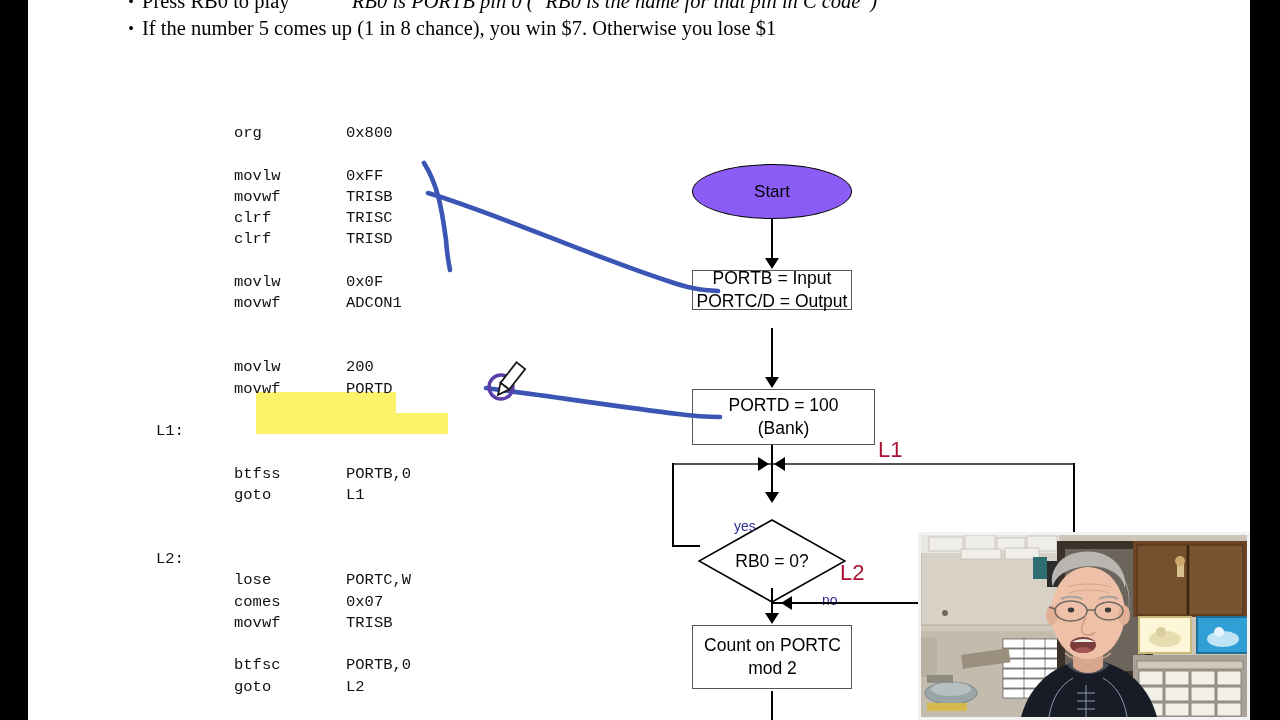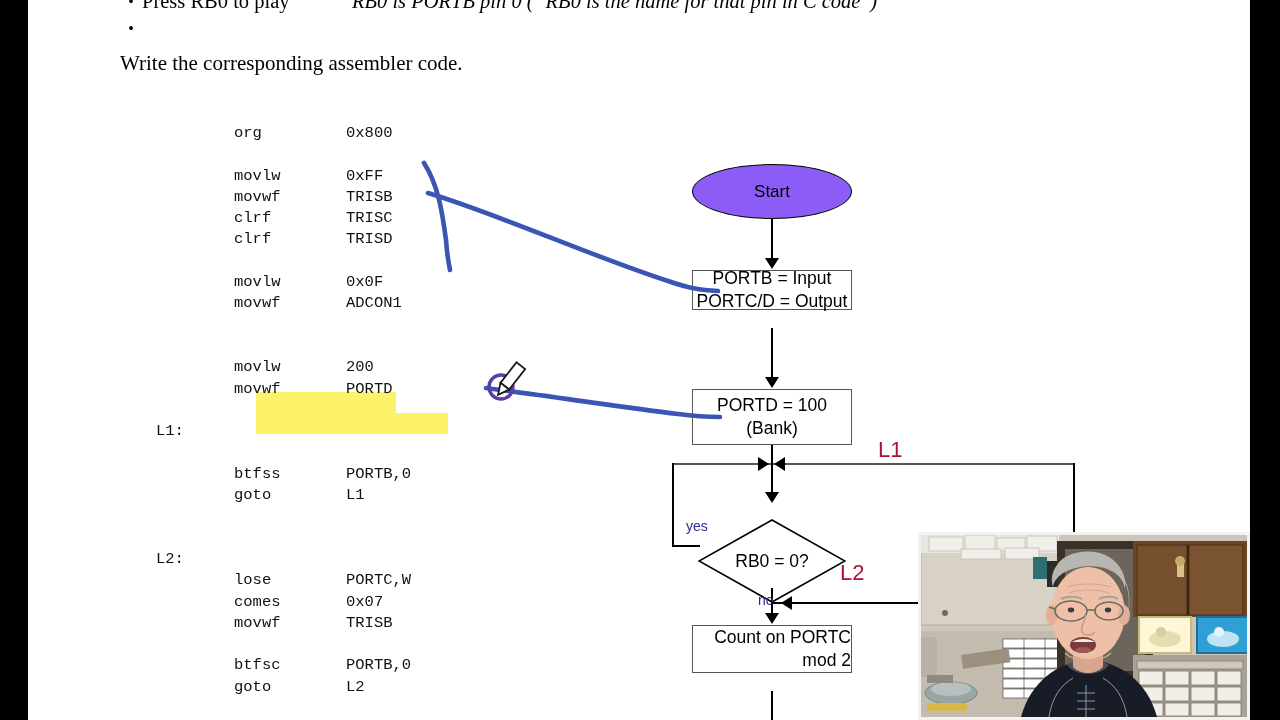--- a/index.html
+++ b/index.html
@@ -30,42 +30,42 @@
   
   .fc{position:absolute;left:0;top:0;width:1222px;height:720px;}
   .node{position:absolute;box-sizing:border-box;display:flex;flex-direction:column;
         align-items:center;justify-content:center;color:#000;font-size:17.5px;line-height:23px;}
   .rect{border:1.4px solid #555;background:#fff;}
   .rect span{display:block;text-align:center;white-space:nowrap;}
 
   #n-start{left:664px;top:164px;width:160px;height:55px;border:1.4px solid #000;border-radius:50%;background:#8b5cf6;font-size:17px;}
   #n-io{left:664px;top:270px;width:160px;height:40px;}
   #n-io span{font-size:17.5px;}
-  #n-portd{left:664px;top:389px;width:160px;height:56px;}
-  #n-count{left:664px;top:625px;width:160px;height:48px;align-items:flex-end;padding-left:1px;}
+  #n-portd{left:664px;top:389px;width:183px;height:56px;}
+  #n-count{left:664px;top:625px;width:160px;height:64px;align-items:center;padding-left:1px;}
   #n-count span{text-align:left;}
 
   
   #n-dec{position:absolute;left:670px;top:519px;width:148px;height:84px;}
   #n-dec .dlabel{position:absolute;left:0;top:0;width:148px;height:84px;display:flex;
       align-items:center;justify-content:center;font-size:17.5px;color:#000;}
 
   .conn{position:absolute;background:#000;}
   .vline{width:1.6px;}
   .hline{height:1.6px;}
   .thin{background:#555;}
 
   .arrow-dn{position:absolute;width:0;height:0;border-left:7px solid transparent;
             border-right:7px solid transparent;border-top:11px solid #000;}
   .arrow-lt{position:absolute;width:0;height:0;border-top:7px solid transparent;
             border-bottom:7px solid transparent;border-right:11px solid #000;}
   .arrow-rt{position:absolute;width:0;height:0;border-top:7px solid transparent;
             border-bottom:7px solid transparent;border-left:11px solid #000;}
 
-  .yesno{position:absolute;color:#2b2b8f;font-size:14px;}
+  .yesno{position:absolute;color:#2b2b8f;font-size:14px;margin-left:48px;}
   .looplbl{position:absolute;color:#aa1133;font-size:22px;font-weight:400;}
 
   
   #cam{position:absolute;left:918px;top:532px;width:332px;height:188px;
        border:3px solid #f2f2f2;box-sizing:border-box;overflow:hidden;background:#cfc7bb;}
 
   .mark{position:absolute;pointer-events:none;}
 </style>
 </head>
 <body>
@@ -75,24 +75,24 @@
   <div id="slide">
 
     <div class="bullets">
       <div class="brow">
         <span class="bdot">•</span>
         <span class="b1-a">Press RB0 to play</span>
         <span class="b1-b">RB0 is PORTB pin 0 ( ‘RB0 is the name for that pin in C code’ )</span>
       </div>
       <div class="brow">
         <span class="bdot">•</span>
+        <span>If the number 5 comes up (1 in 8 chance), you win $7.  Otherwise you lose $1</span>
       </div>
     </div>
 
-    <div class="writeline">Write the corresponding assembler code.</div>
 
     <div class="code">
       <div class="hl-a"></div>
       <div class="hl-b"></div>
       <div class="codewrap" id="codewrap">
           <div class="cline"><span class="op">org</span><span class="arg">0x800</span></div>
           <div class="cline"></div>
           <div class="cline"><span class="op">movlw</span><span class="arg">0xFF</span></div>
           <div class="cline"><span class="op">movwf</span><span class="arg">TRISB</span></div>
           <div class="cline"><span class="op">clrf</span><span class="arg">TRISC</span></div>
@@ -159,21 +159,21 @@
           <polygon points="74,1 147,42 74,83 1,42" fill="#ffffff" stroke="#000" stroke-width="1.6"></polygon>
         </svg>
         <div class="dlabel">RB0 = 0?</div>
       </div>
 
       <div class="conn hline" style="left:644px;top:545px;width:28px;"></div>
       <div class="conn vline" style="left:644px;top:463px;height:83px;"></div>
       <span class="yesno" style="left:658px;top:518px;">yes</span>
 
       <div class="conn vline" style="left:743px;top:588px;height:14px;"></div>
-      <span class="yesno" style="left:730px;top:592px;">no</span>
+      <span class="yesno" style="left:746px;top:592px;">no</span>
 
       <div class="conn hline" style="left:743px;top:602px;width:150px;"></div>
       <div class="arrow-lt" style="left:753px;top:596px;"></div>
       <div class="conn vline" style="left:892px;top:602px;height:118px;"></div>
 
       <div class="conn vline" style="left:743px;top:602px;height:16px;"></div>
       <div class="arrow-dn" style="left:737px;top:613px;"></div>
 
       <div class="node rect" id="n-count">
         <span>Count on PORTC</span>

